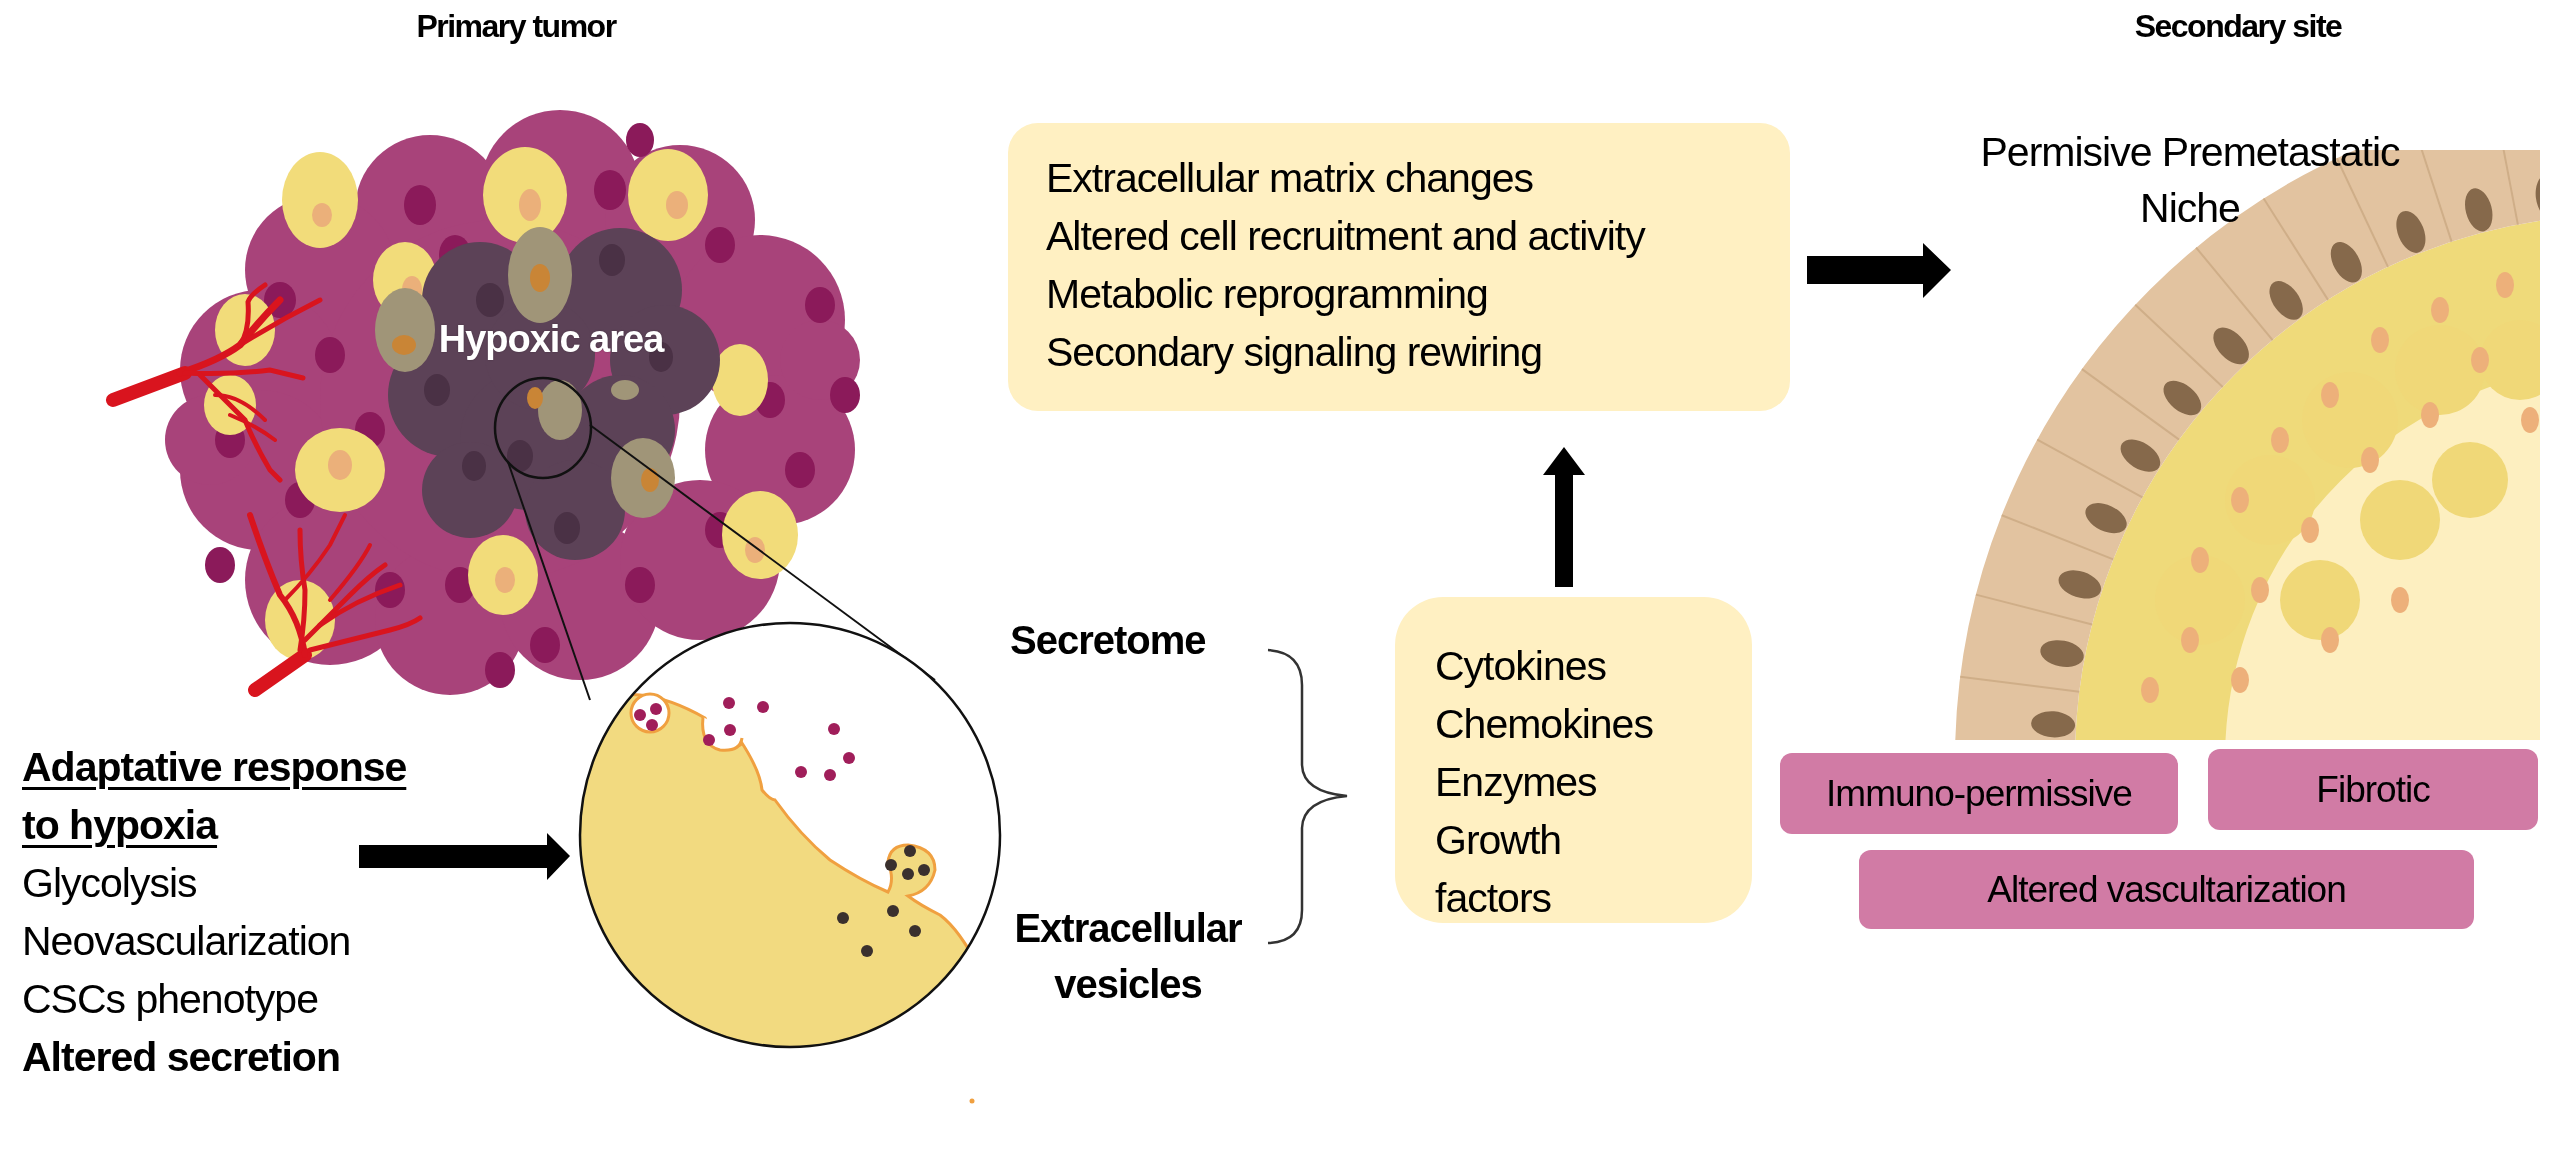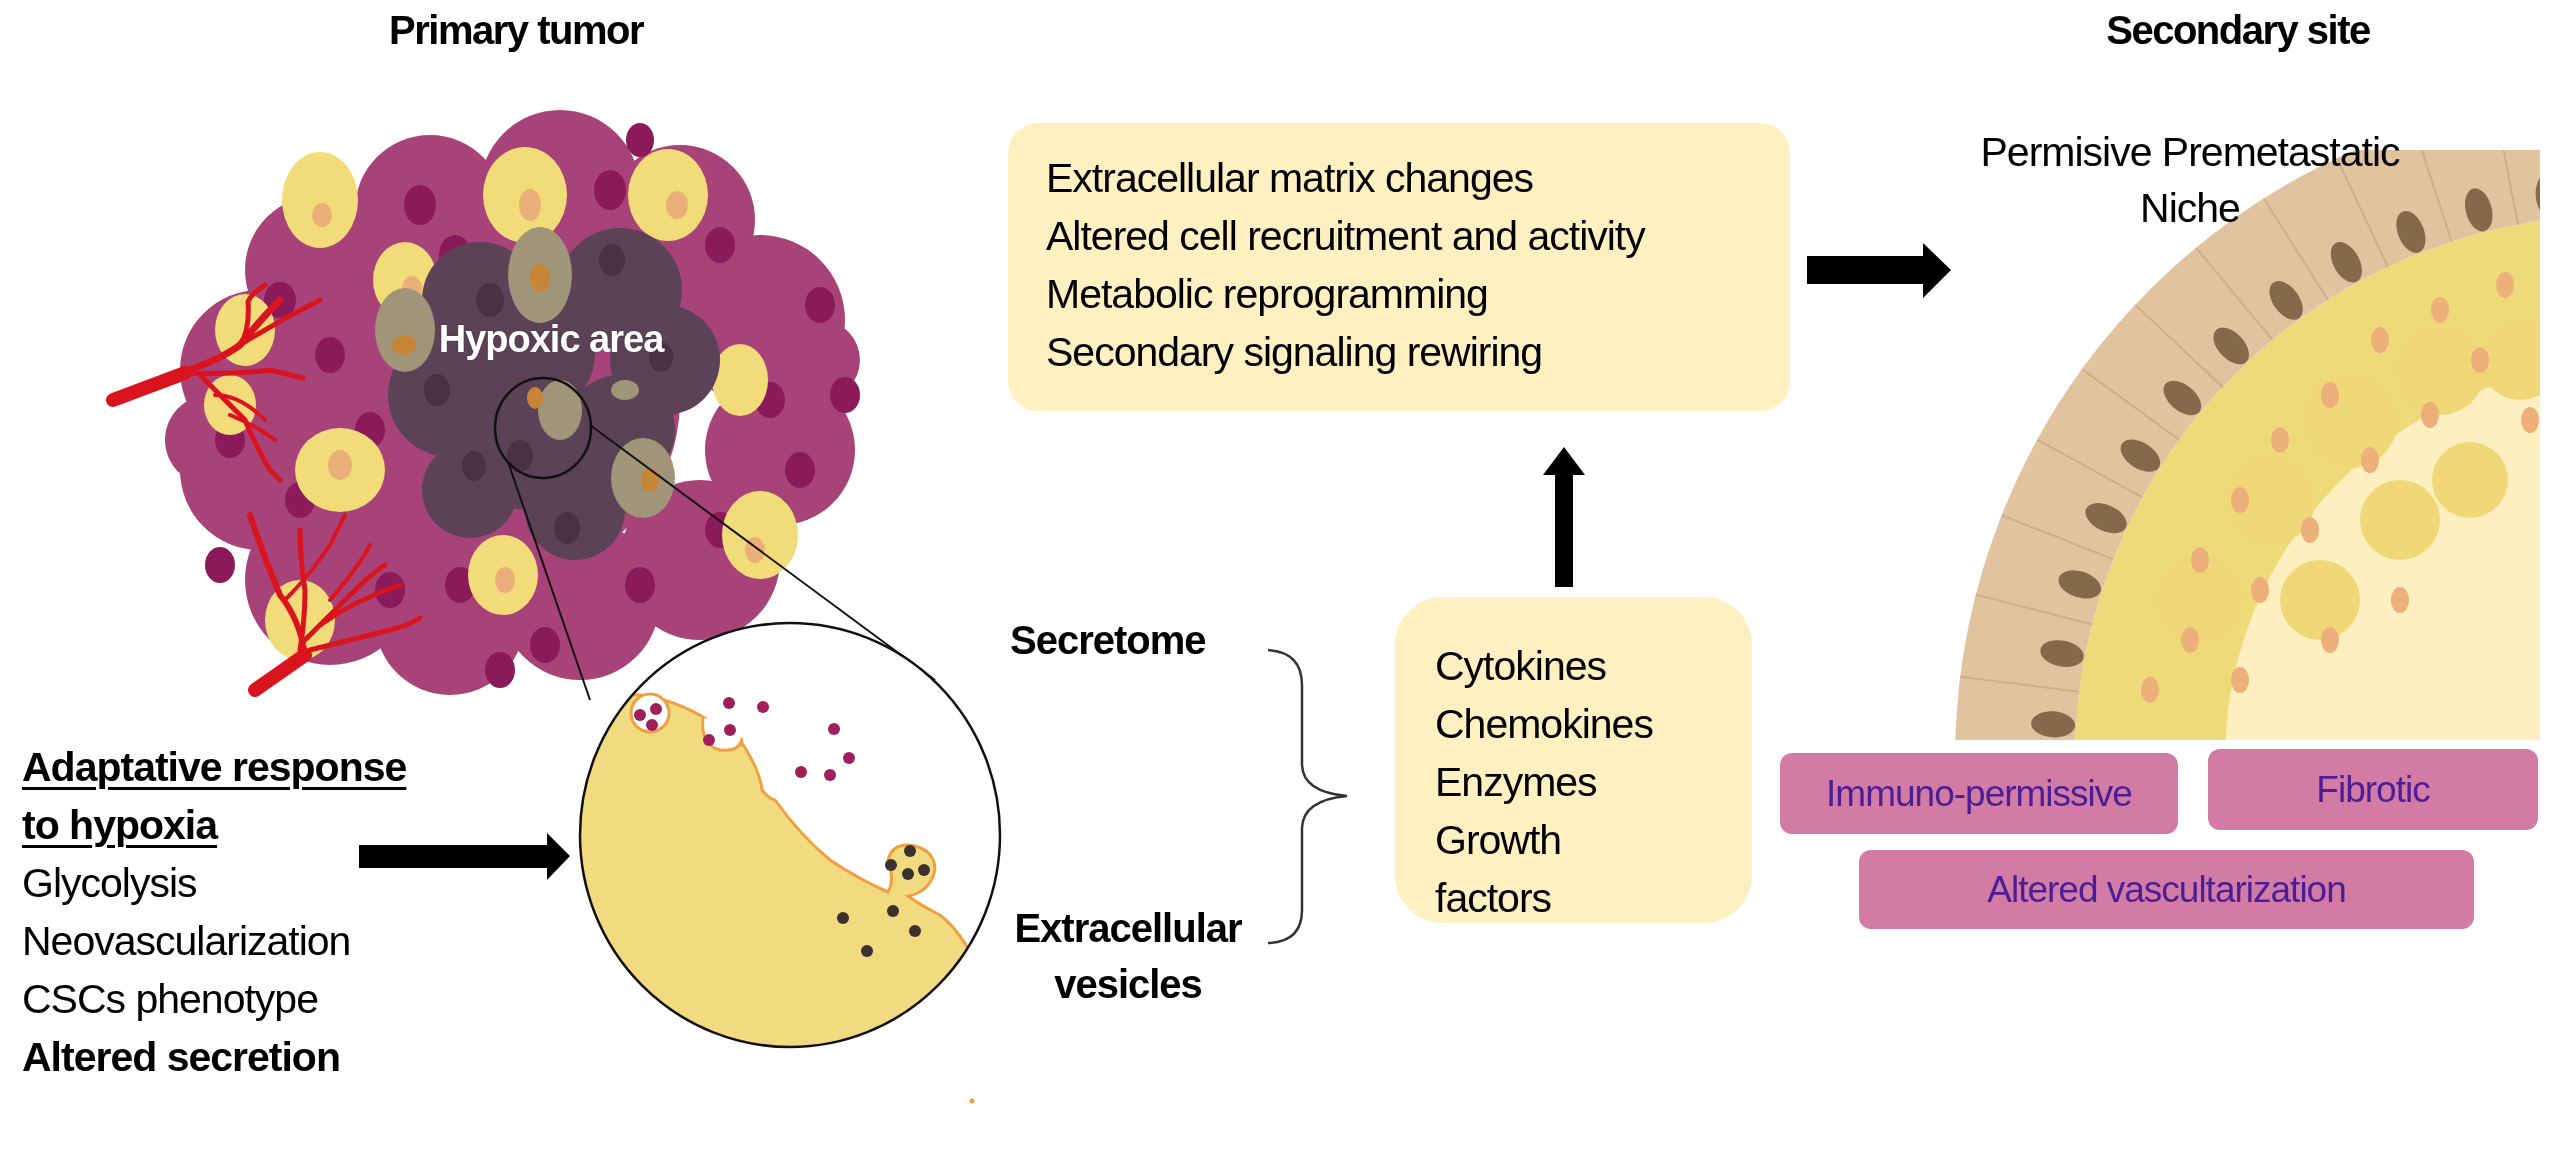--- a/index.html
+++ b/index.html
@@ -1,34 +1,34 @@
 <!DOCTYPE html>
 <html><head>
 <meta charset="utf-8">
 <style>
   html, body { margin:0; padding:0; background:#ffffff; }
   body { width:2560px; height:1156px; position:relative; overflow:hidden;
          font-family:"Liberation Sans", sans-serif; color:#000; }
   svg.art { position:absolute; left:0; top:0; }
   .abs { position:absolute; white-space:nowrap; }
-  .title { font-weight:bold; font-size:40px; letter-spacing:-1.5px; transform:translateX(-50%); }
+  .title { font-weight:bold; font-size:32px; letter-spacing:-1.5px; transform:translateX(-50%); }
   .hyp-label { font-weight:bold; font-size:38px; color:#fff; letter-spacing:-1px; transform:translate(-50%,-50%); text-shadow:0 0 2px rgba(0,0,0,.25); }
   .box { position:absolute; background:#FFF0C2; border-radius:30px; box-sizing:border-box; }
   .box .line { font-size:41px; line-height:58px; letter-spacing:-1px; }
   .top-box { left:1008px; top:123px; width:782px; height:288px; padding:26px 0 0 38px; }
   .mid-box { left:1395px; top:597px; width:357px; height:326px; padding:40px 0 0 40px; border-radius:48px; }
   .mid-box .line { line-height:58px; }
   .left-list { left:22px; top:738px; }
   .left-list .line { font-size:41px; line-height:58px; letter-spacing:-1px; }
   .left-list .head { font-weight:bold; text-decoration:underline; text-underline-offset:6px; text-decoration-thickness:3px; }
   .left-list .bold { font-weight:bold; }
   .sec-label { font-weight:bold; font-size:40px; letter-spacing:-1px; text-align:center; }
   .niche { font-size:41px; line-height:56px; text-align:center; letter-spacing:-1px; transform:translateX(-50%); }
   .pill { position:absolute; background:#D17BA5; border-radius:12px; display:flex; align-items:center; justify-content:center;
-          font-size:37px; letter-spacing:-1px; color:#4c1d95; }
+          font-size:37px; letter-spacing:-1px; color:#000000; }
 </style>
 </head>
 <body>
 
 <svg class="art" width="2560" height="1156" viewBox="0 0 2560 1156">
   <defs>
     <clipPath id="zoomClip">
         <ellipse cx="790" cy="835" rx="210" ry="212"></ellipse>
       </clipPath>
     <clipPath id="nicheClip">

